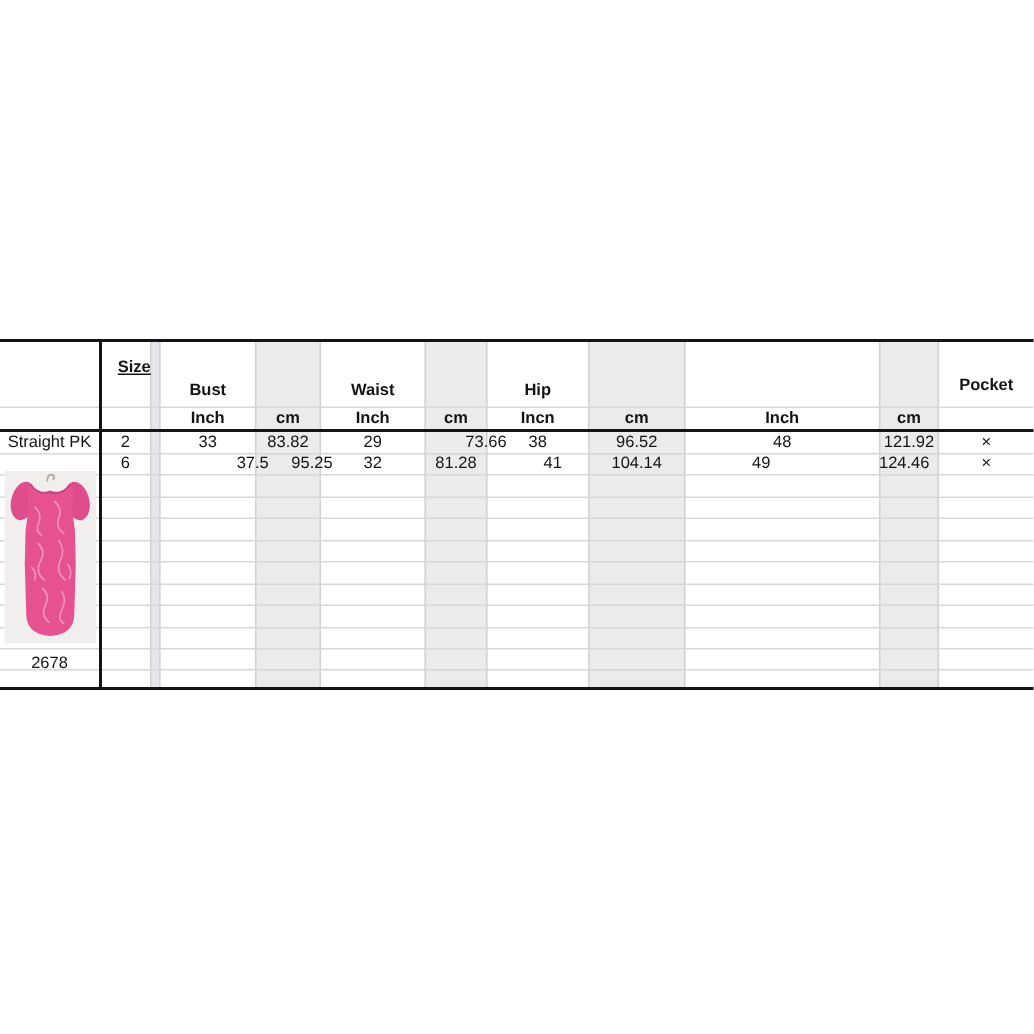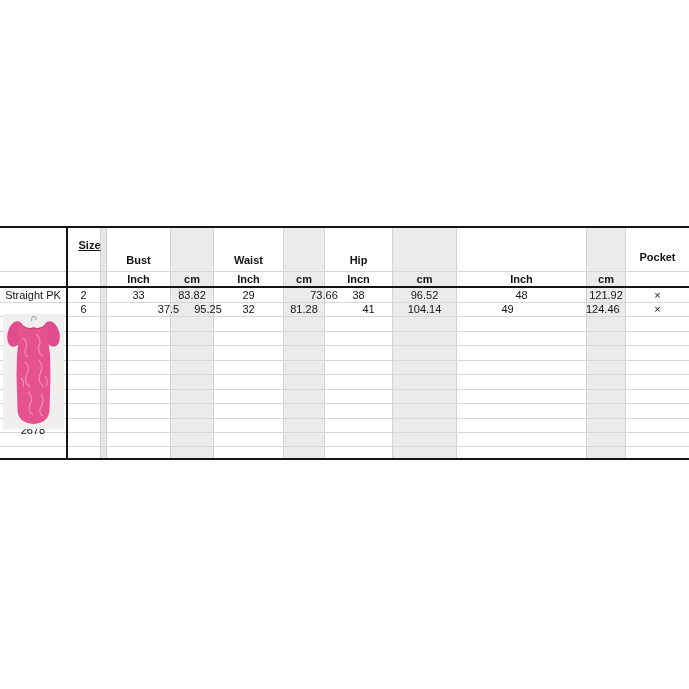--- a/index.html
+++ b/index.html
@@ -88,21 +88,21 @@
   <div class="cell" style="left:107px;top:302px;width:63px;padding-left:30px;">37.5</div>
   <div class="cell" style="left:170px;top:302px;width:44px;padding-left:16px;">95.25</div>
   <div class="cell" style="left:214px;top:302px;width:69px;">32</div>
   <div class="cell" style="left:283px;top:302px;width:42px;">81.28</div>
   <div class="cell" style="left:325px;top:302px;width:87px;">41</div>
   <div class="cell" style="left:392px;top:302px;width:65px;">104.14</div>
   <div class="cell" style="left:431px;top:302px;width:153px;">49</div>
   <div class="cell" style="left:586px;top:302px;width:16px;">124.46</div>
   <div class="cell" style="left:626px;top:302px;width:63px;">×</div>
 
-  <div class="cell" style="left:0;top:423px;width:66px;">2678</div>
+  <div class="cell" style="left:0;top:435px;width:66px;">2678</div>
 
   <svg class="photo" viewBox="0 0 61 115" aria-hidden="true">
     <rect x="0" y="0" width="61" height="115" fill="#f1efee"></rect>
 
     <path d="M28.5,7 Q28.5,2 31.5,2.5 Q34,3 32.5,6" fill="none" stroke="#b2aaa2" stroke-width="1.2"></path>
 
     <ellipse cx="12.5" cy="20" rx="8" ry="13" transform="rotate(14 12.5 20)" fill="#df4d8c"></ellipse>
     <ellipse cx="48.5" cy="20" rx="8" ry="13" transform="rotate(-14 48.5 20)" fill="#df4d8c"></ellipse>
 
     <path d="M17,9 Q24,16 30.5,13 Q37,16 44,9 L46,13 L45,25 L47,40 L47.5,62 L46.5,96 Q46,109 30.5,110 Q15,109 14.5,96 L13.5,62 L14,40 L16,25 L15,13 Z" fill="#e6528f"></path>

